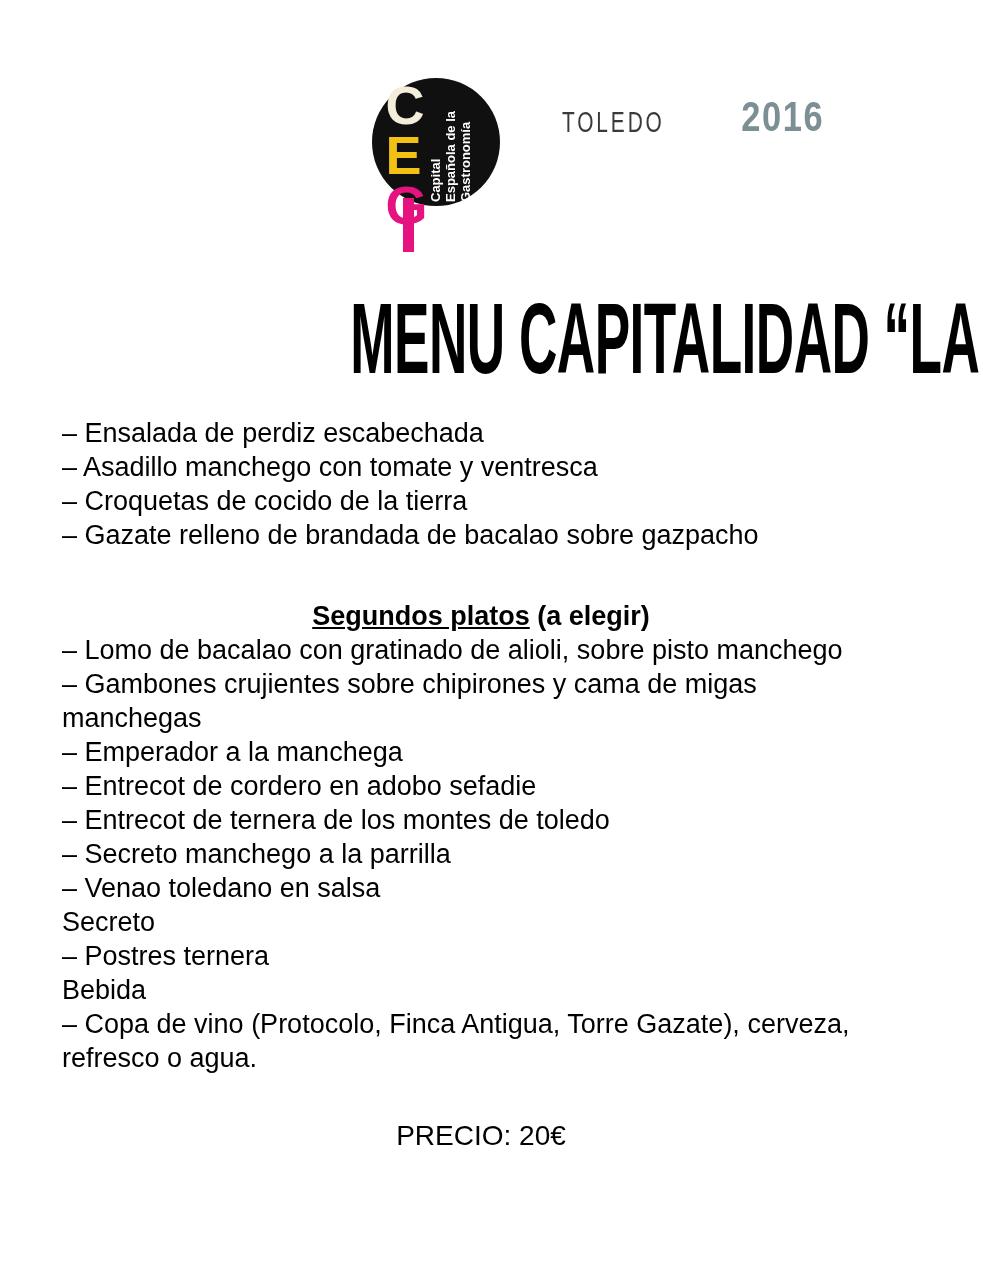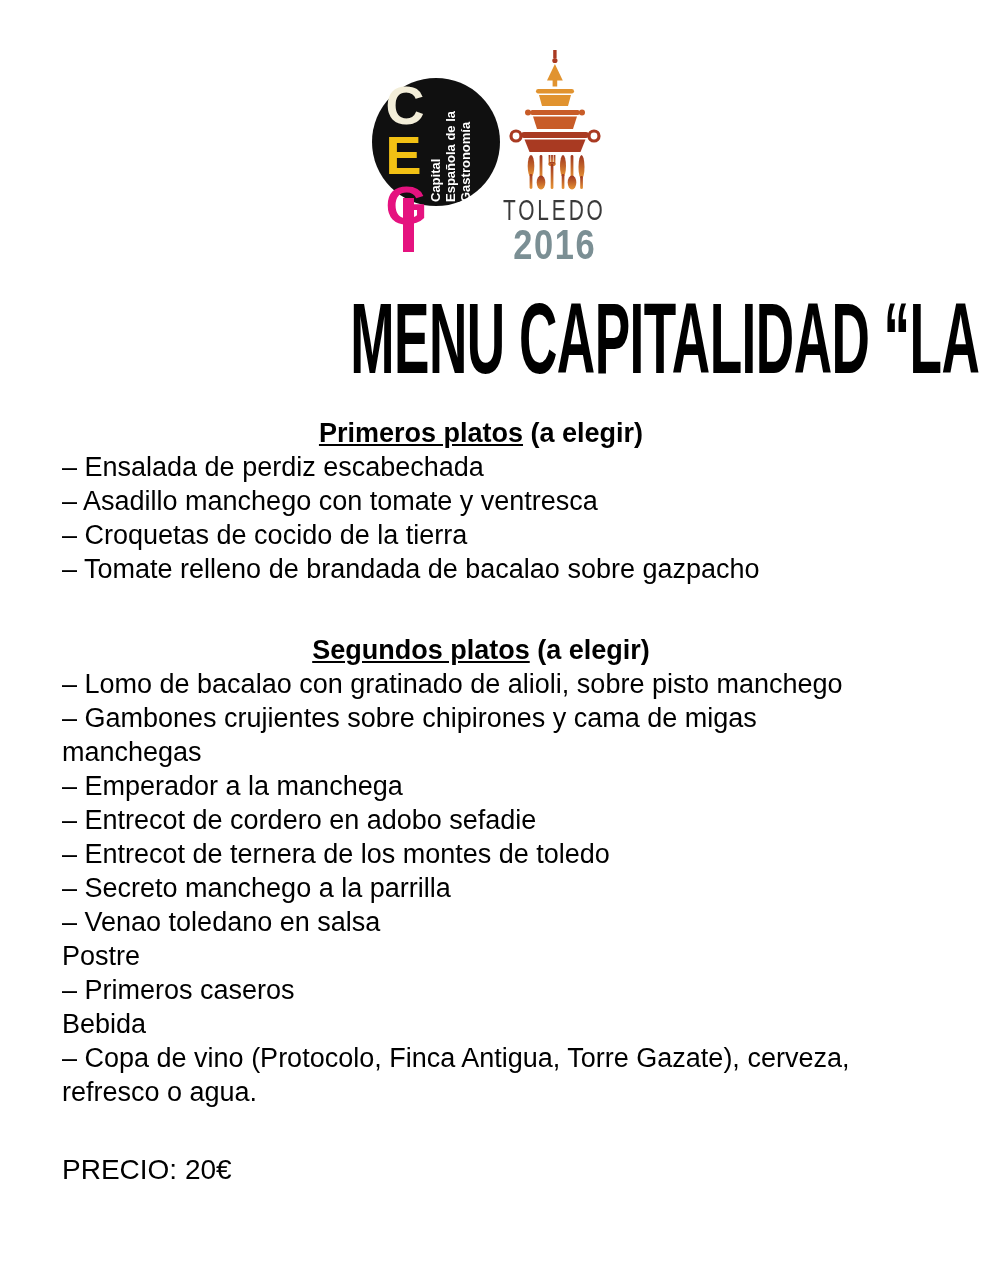--- a/index.html
+++ b/index.html
@@ -17,38 +17,38 @@
   .ceg-letters{position:absolute;left:18px;top:10px;font-weight:bold;font-size:54px;line-height:50px;
     letter-spacing:-1px;}
   .ceg-letter-c{color:var(--letter-c,#f3eed9);}
   .ceg-letter-e{color:var(--letter-e,#f2c114);}
   .ceg-letter-g{color:var(--letter-g,#e5127f);}
   .ceg-tail{position:absolute;left:35px;top:128px;width:11px;height:54px;background:var(--accent,#e5127f);}
   .ceg-caption{position:absolute;left:23px;top:49px;width:120px;height:46px;
     transform:rotate(-90deg);transform-origin:center;
     color:var(--caption-text,#ffffff);font-size:13px;font-weight:bold;line-height:15px;white-space:nowrap;}
 
-  .toledo{width:122px;margin-left:-24px;display:flex;flex-direction:column;align-items:center;}
+  .toledo{width:122px;margin-left:-24px;display:flex;flex-direction:row;align-items:center;gap:48px;}
   .toledo-city{margin-top:4px;font-size:29px;font-weight:400;letter-spacing:4px;
     transform:scaleX(0.72);color:var(--city-text,#3a3a3a);white-space:nowrap;}
   .toledo-year{margin-top:-6px;font-size:42px;font-weight:bold;letter-spacing:2px;
     transform:scaleX(0.82);color:var(--year-text,#7b8f94);white-space:nowrap;}
 
   
   .title{margin-top:12px;text-align:center;}
   .title-inner{display:inline-block;white-space:nowrap;font-weight:bold;
     font-size:95px;line-height:0.93;letter-spacing:-1px;transform:scale(0.56,1.05);transform-origin:center;}
 
   
   .menu{margin:34px 0 0 62px;width:838px;font-size:27px;line-height:34px;}
   .section-heading{text-align:center;font-weight:bold;}
   .section-heading .u{text-decoration:underline;}
   .section.second .section-heading{margin-top:47px;}
   .menu-line{white-space:normal;}
-  .price{margin-top:44px;text-align:left;font-size:28px;}
+  .price{margin-top:44px;text-align:center;font-size:28px;}
 </style>
 </head>
 <body>
 
 <div class="page">
 
   <div class="logo-row">
 
     <div class="ceg">
       <div class="ceg-circle"></div>
@@ -115,45 +115,42 @@
     </div>
   </div>
 
   <div class="title">
     <span class="title-inner">MENU CAPITALIDAD “LA POSADA”</span>
   </div>
 
   <div class="menu">
 
     <div class="section first">
-      <div class="section-heading">
-        <span class="u">Primeros platos</span><span> (a elegir)</span>
-      </div>
       <div class="items">
           <div class="menu-line">– Ensalada de perdiz escabechada</div>
           <div class="menu-line">– Asadillo manchego con tomate y ventresca</div>
           <div class="menu-line">– Croquetas de cocido de la tierra</div>
-          <div class="menu-line">– Tomate relleno de brandada de bacalao sobre gazpacho</div>
+          <div class="menu-line">– Gazate relleno de brandada de bacalao sobre gazpacho</div>
         </div>
     </div>
 
     <div class="section second">
       <div class="section-heading">
         <span class="u">Segundos platos</span><span> (a elegir)</span>
       </div>
       <div class="items">
           <div class="menu-line">– Lomo de bacalao con gratinado de alioli, sobre pisto manchego</div>
           <div class="menu-line">– Gambones crujientes sobre chipirones y cama de migas manchegas</div>
           <div class="menu-line">– Emperador a la manchega</div>
           <div class="menu-line">– Entrecot de cordero en adobo sefadie</div>
           <div class="menu-line">– Entrecot de ternera de los montes de toledo</div>
           <div class="menu-line">– Secreto manchego a la parrilla</div>
           <div class="menu-line">– Venao toledano en salsa</div>
-          <div class="menu-line">Postre</div>
-          <div class="menu-line">– Primeros caseros</div>
+          <div class="menu-line">Secreto</div>
+          <div class="menu-line">– Postres ternera</div>
           <div class="menu-line">Bebida</div>
           <div class="menu-line">– Copa de vino (Protocolo, Finca Antigua, Torre Gazate), cerveza, refresco o agua.</div>
         </div>
     </div>
 
     <div class="price">PRECIO: 20€</div>
   </div>
 
 </div>
 

